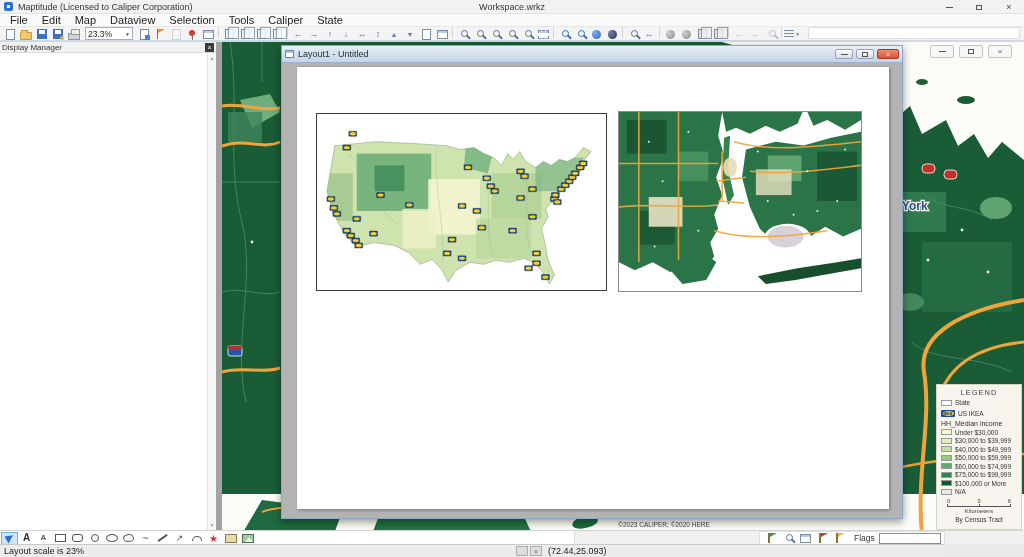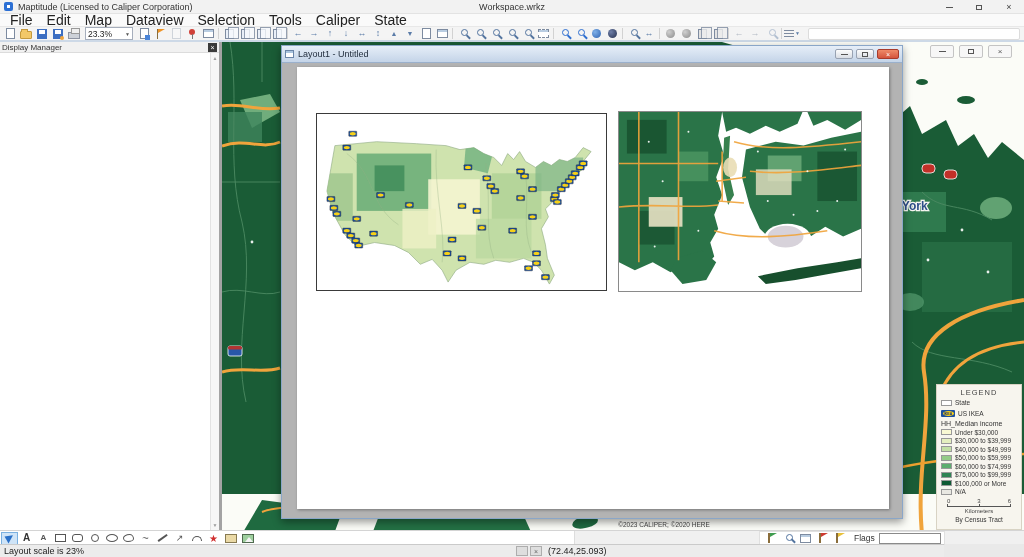--- a/index.html
+++ b/index.html
@@ -11,23 +11,23 @@
   .app-ico{width:9px;height:9px;margin:0 5px 0 4px;background:#2b6fd4;border-radius:2px;position:relative}
   .app-ico::after{content:"";position:absolute;left:3px;top:3px;width:3px;height:3px;background:#fff}
   .tb-title{font-size:9px;color:#333;white-space:nowrap}
   .tb-doc{position:absolute;left:0;right:0;text-align:center;font-size:9px;color:#333}
   .win-btns{position:absolute;right:0;top:0;height:14px;display:flex}
   .win-btn{width:30px;height:14px;display:flex;align-items:center;justify-content:center;font-size:9px;color:#444}
   .glyph-bar{width:7px;height:1px;background:#555}
   .glyph-box{width:6px;height:5px;border:1px solid #555;background:transparent}
 
   #menubar{position:absolute;left:0;top:14px;width:1024px;height:13px;background:#fafafa;border-bottom:1px solid #e8e8e8;display:flex;align-items:center;padding-left:3px}
-  .menu-item{padding:0 7px;font-size:14px;color:#222}
-
-  #toolbar{position:absolute;left:0;top:27px;width:1024px;height:15px;background:#f4f4f4;border-bottom:2px solid #cdd9e7;display:flex;align-items:center;padding-left:2px}
+  .menu-item{padding:0 7px;font-size:11px;color:#222}
+
+  #toolbar{position:absolute;left:0;top:27px;width:1024px;height:15px;background:#f4f4f4;border-bottom:2px solid #cdd9e7;display:flex;padding-left:2px}
   .sep{width:1px;height:11px;background:#d2d2d2;margin:0 2px;flex:none}
   .tbi{width:16px;height:14px;display:inline-flex;align-items:center;justify-content:center;position:relative;flex:none}
   .combo{width:48px;height:13px;background:#fff;border:1px solid #a6aebc;font-size:8.5px;display:flex;align-items:center;justify-content:space-between;padding:0 2px;margin:0 3px;flex:none}
   .combo .car{font-size:5px;color:#555}
   .tb-field{width:212px;height:12px;background:#fff;border:1px solid #dcdcdc;border-radius:2px;margin-left:8px;flex:none}
 
   
   .g-page{width:9px;height:11px;background:#fff;border:1px solid #7d8ba0}
   .g-page.blue::after{content:"";position:absolute;width:5px;height:5px;background:#4a84d8;right:2px;bottom:1px}
   .g-page.dim{opacity:.3}
@@ -57,21 +57,21 @@
   .g-mag.dim{opacity:.4}
   .g-ball{width:9px;height:9px;border-radius:50%;background:radial-gradient(circle at 3px 3px,#7fb0e8,#2f62b0)}
   .g-ball.dark{background:radial-gradient(circle at 3px 3px,#6f7fa8,#26314f)}
   .g-ball.gray{background:radial-gradient(circle at 3px 3px,#cfcfcf,#8a8a8a)}
   .g-lines{width:11px;height:8px;background:repeating-linear-gradient(#7d8ba0 0 1px,transparent 1px 3px)}
   .ci{font-style:normal;font-size:9px;color:#5b7ca8;line-height:1}
   .ci.dim{color:#b3b9c4}
   .ci.sm{font-size:7px}
 
   
-  #dm-panel{position:absolute;left:0;top:42px;width:222px;height:488px;background:#fff;border-right:3px solid #a3a3a3}
+  #dm-panel{position:absolute;left:0;top:42px;width:222px;height:488px;background:#fff;border-right:6px solid #a3a3a3}
   .dm-header{height:11px;background:#f1f1f1;border-bottom:1px solid #dcdcdc;display:flex;align-items:center;justify-content:space-between;padding:0 2px}
   .dm-title{font-size:8px;color:#333}
   .dm-close{width:9px;height:9px;background:#3a3a3a;color:#fff;font-size:7px;display:flex;align-items:center;justify-content:center}
   .dm-scroll{position:absolute;right:0;top:11px;width:9px;bottom:0;background:#f6f6f6;border-left:1px solid #e2e2e2;display:flex;flex-direction:column;justify-content:space-between;align-items:center}
   .dm-arrow{font-size:5px;color:#9a9a9a;padding:2px 0}
 
   
   #map-layer{position:absolute;left:222px;top:42px;width:802px;height:488px;overflow:hidden;background:#1a5c36}
   #map-layer svg{position:absolute;left:0;top:0}
   .mw-btns{position:absolute;right:12px;top:3px;display:flex;gap:5px}

